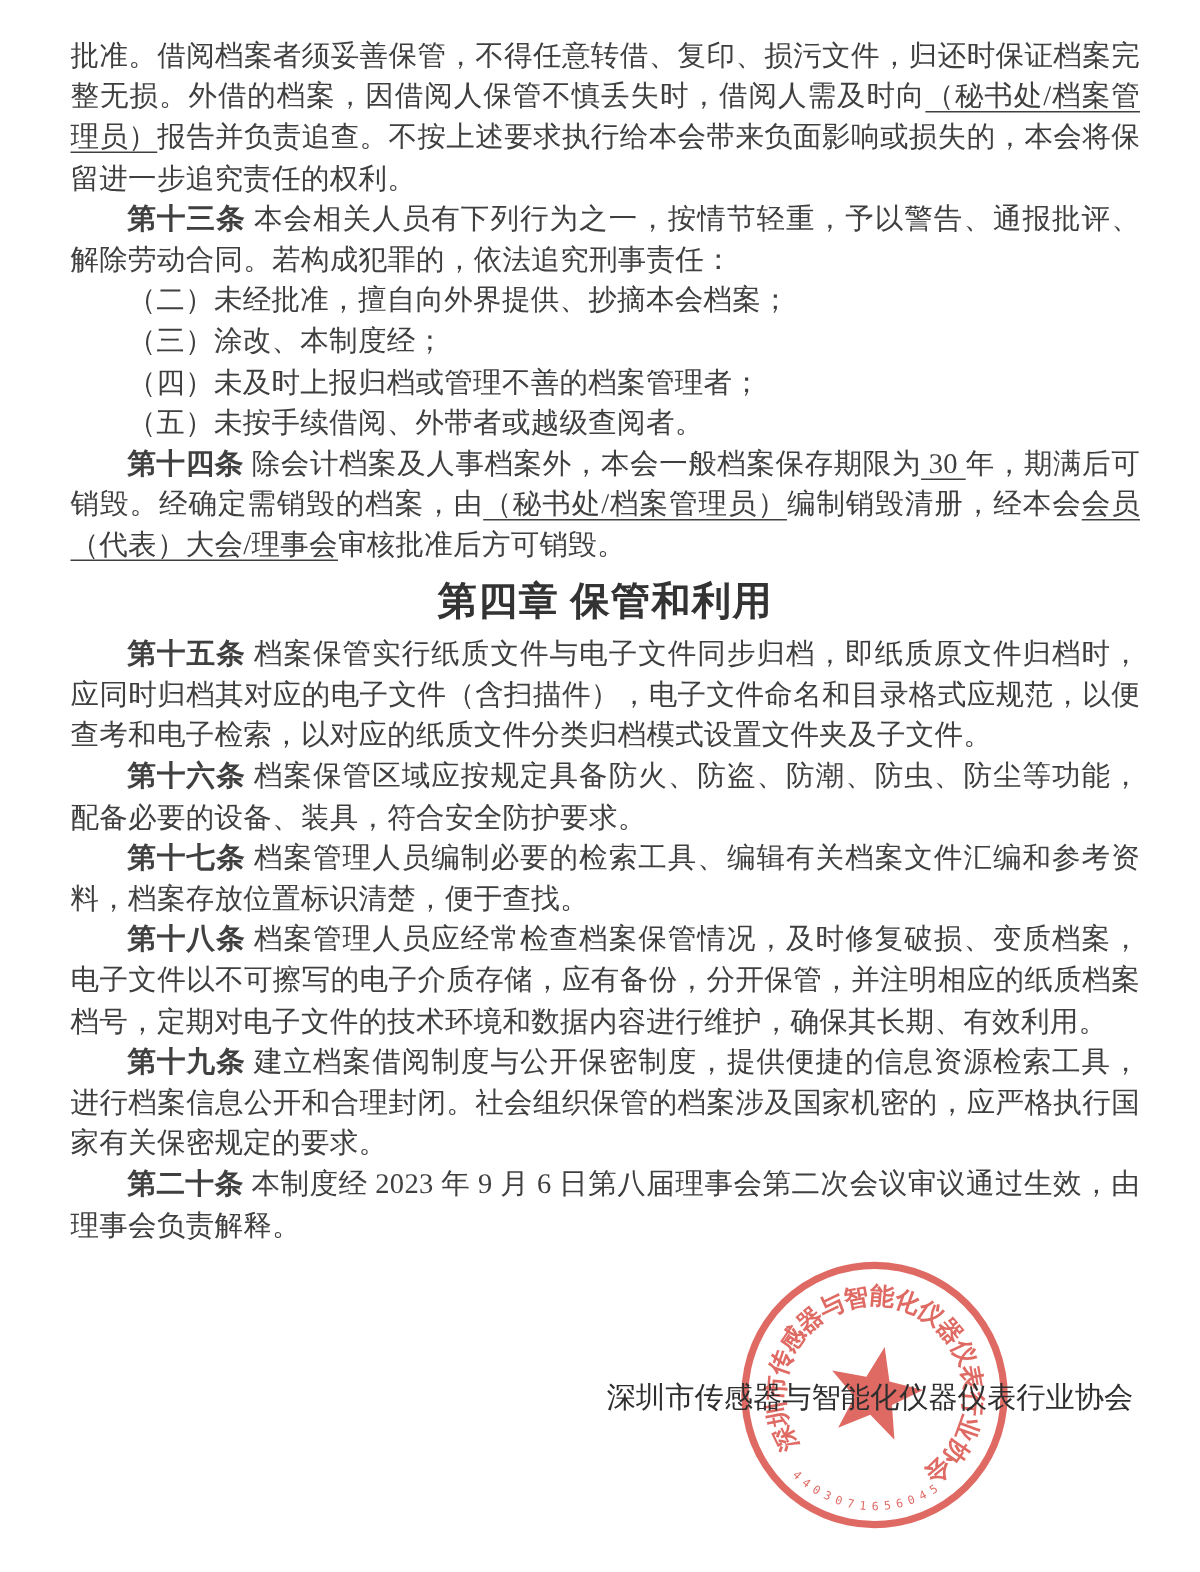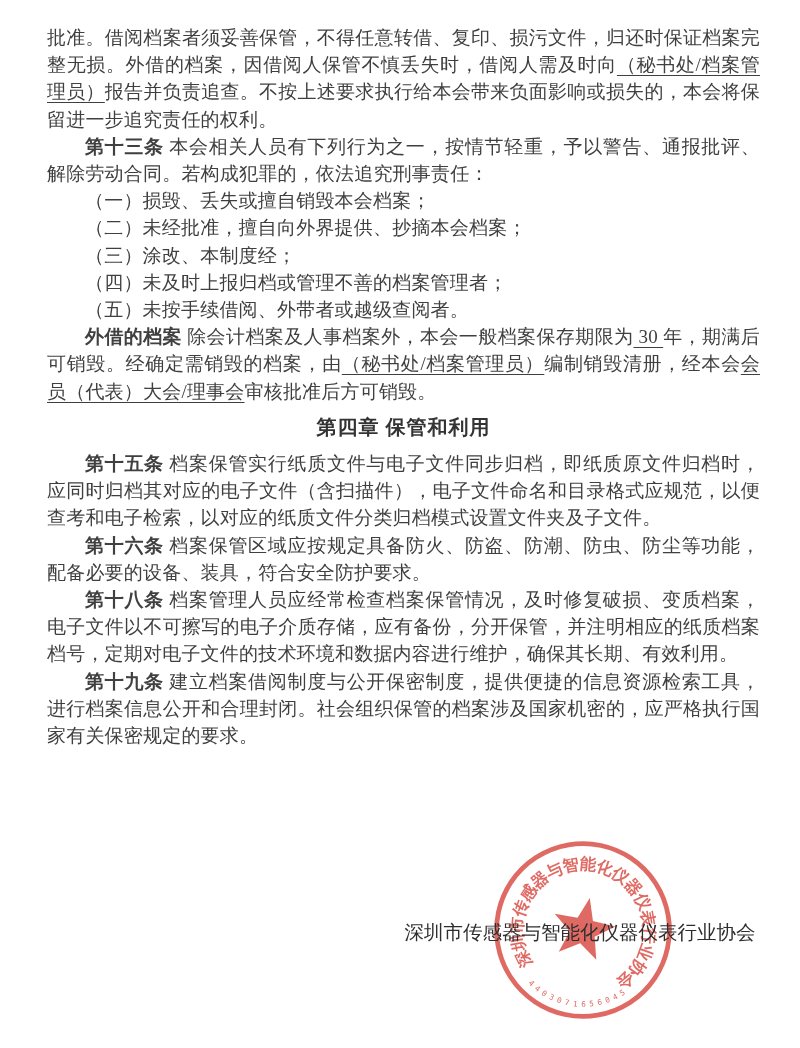--- a/index.html
+++ b/index.html
@@ -22,21 +22,21 @@
   .indent{text-indent:2em;}
   .label{font-weight:700;color:#404040;}
   .u{
     text-decoration:underline;
     text-underline-offset:4px;
     text-decoration-thickness:1px;
     white-space:pre-wrap;
   }
   .chapter{
     margin:9px 0 9px 0;
-    font-size:20px;
+    font-size:26px;
     font-weight:700;
     color:#333;
     text-align:center;
     letter-spacing:1px;
   }
   .signature{
     position:absolute;
     left:396px;top:917px;
     width:368px;
     text-align:center;
@@ -56,40 +56,41 @@
 </style>
 </head>
 <body>
 
 <div class="page">
 
   <p class="para"><span>批准。借阅档案者须妥善保管，不得任意转借、复印、损污文件，归还时保证档案完整无损。外借的档案，因借阅人保管不慎丢失时，借阅人需及时向</span><span class="u">（秘书处/档案管理员）</span><span>报告并负责追查。不按上述要求执行给本会带来负面影响或损失的，本会将保留进一步追究责任的权利。</span></p>
 
   <p class="para indent"><span class="label">第十三条</span><span> 本会相关人员有下列行为之一，按情节轻重，予以警告、通报批评、解除劳动合同。若构成犯罪的，依法追究刑事责任：</span></p>
 
-  <p class="para indent"><span>（一）损毁、丢失或擅自销毁本会档案；</span></p>
   <p class="para indent"><span>（二）未经批准，擅自向外界提供、抄摘本会档案；</span></p>
   <p class="para indent"><span>（三）涂改、本制度经；</span></p>
   <p class="para indent"><span>（四）未及时上报归档或管理不善的档案管理者；</span></p>
   <p class="para indent"><span>（五）未按手续借阅、外带者或越级查阅者。</span></p>
 
-  <p class="para indent"><span class="label">外借的档案</span><span> 除会计档案及人事档案外，本会一般档案保存期限为</span><span class="u"> 30 </span><span>年，期满后可销毁。经确定需销毁的档案，由</span><span class="u">（秘书处/档案管理员）</span><span>编制销毁清册，经本会</span><span class="u">会员（代表）大会/理事会</span><span>审核批准后方可销毁。</span></p>
+  <p class="para indent"><span class="label">第十四条</span><span> 除会计档案及人事档案外，本会一般档案保存期限为</span><span class="u"> 30 </span><span>年，期满后可销毁。经确定需销毁的档案，由</span><span class="u">（秘书处/档案管理员）</span><span>编制销毁清册，经本会</span><span class="u">会员（代表）大会/理事会</span><span>审核批准后方可销毁。</span></p>
 
   <h3 class="chapter">第四章 保管和利用</h3>
 
   <p class="para indent"><span class="label">第十五条</span><span> 档案保管实行纸质文件与电子文件同步归档，即纸质原文件归档时，应同时归档其对应的电子文件（含扫描件），电子文件命名和目录格式应规范，以便查考和电子检索，以对应的纸质文件分类归档模式设置文件夹及子文件。</span></p>
 
   <p class="para indent"><span class="label">第十六条</span><span> 档案保管区域应按规定具备防火、防盗、防潮、防虫、防尘等功能，配备必要的设备、装具，符合安全防护要求。</span></p>
 
+  <p class="para indent"><span class="label">第十七条</span><span> 档案管理人员编制必要的检索工具、编辑有关档案文件汇编和参考资料，档案存放位置标识清楚，便于查找。</span></p>
 
   <p class="para indent"><span class="label">第十八条</span><span> 档案管理人员应经常检查档案保管情况，及时修复破损、变质档案，电子文件以不可擦写的电子介质存储，应有备份，分开保管，并注明相应的纸质档案档号，定期对电子文件的技术环境和数据内容进行维护，确保其长期、有效利用。</span></p>
 
   <p class="para indent"><span class="label">第十九条</span><span> 建立档案借阅制度与公开保密制度，提供便捷的信息资源检索工具，进行档案信息公开和合理封闭。社会组织保管的档案涉及国家机密的，应严格执行国家有关保密规定的要求。</span></p>
 
 
+  <p class="para indent"><span class="label">第二十条</span><span> 本制度经 2023 年 9 月 6 日第八届理事会第二次会议审议通过生效，由理事会负责解释。</span></p>
 
 </div>
 
 <div class="seal">
   <svg viewBox="0 0 200 200">
     <g id="seal-rot" transform="rotate(12 100 100)">
       <circle cx="100" cy="100" r="90" fill="none" stroke="#d8463e" stroke-width="5"></circle>
       <path fill="#d8463e" d="M100,66 L108.2,88.7 L132.3,89.5 L113.3,104.3 L120,127.5 L100,114 L80,127.5 L86.7,104.3 L67.7,89.5 L91.8,88.7 Z"></path>
       <g id="seal-name" font-family="Liberation Serif, DejaVu Serif, serif" font-weight="700">
           <text x="100" y="37" transform="rotate(-128 100 100)" text-anchor="middle" font-size="17" fill="#d8463e">深</text>

